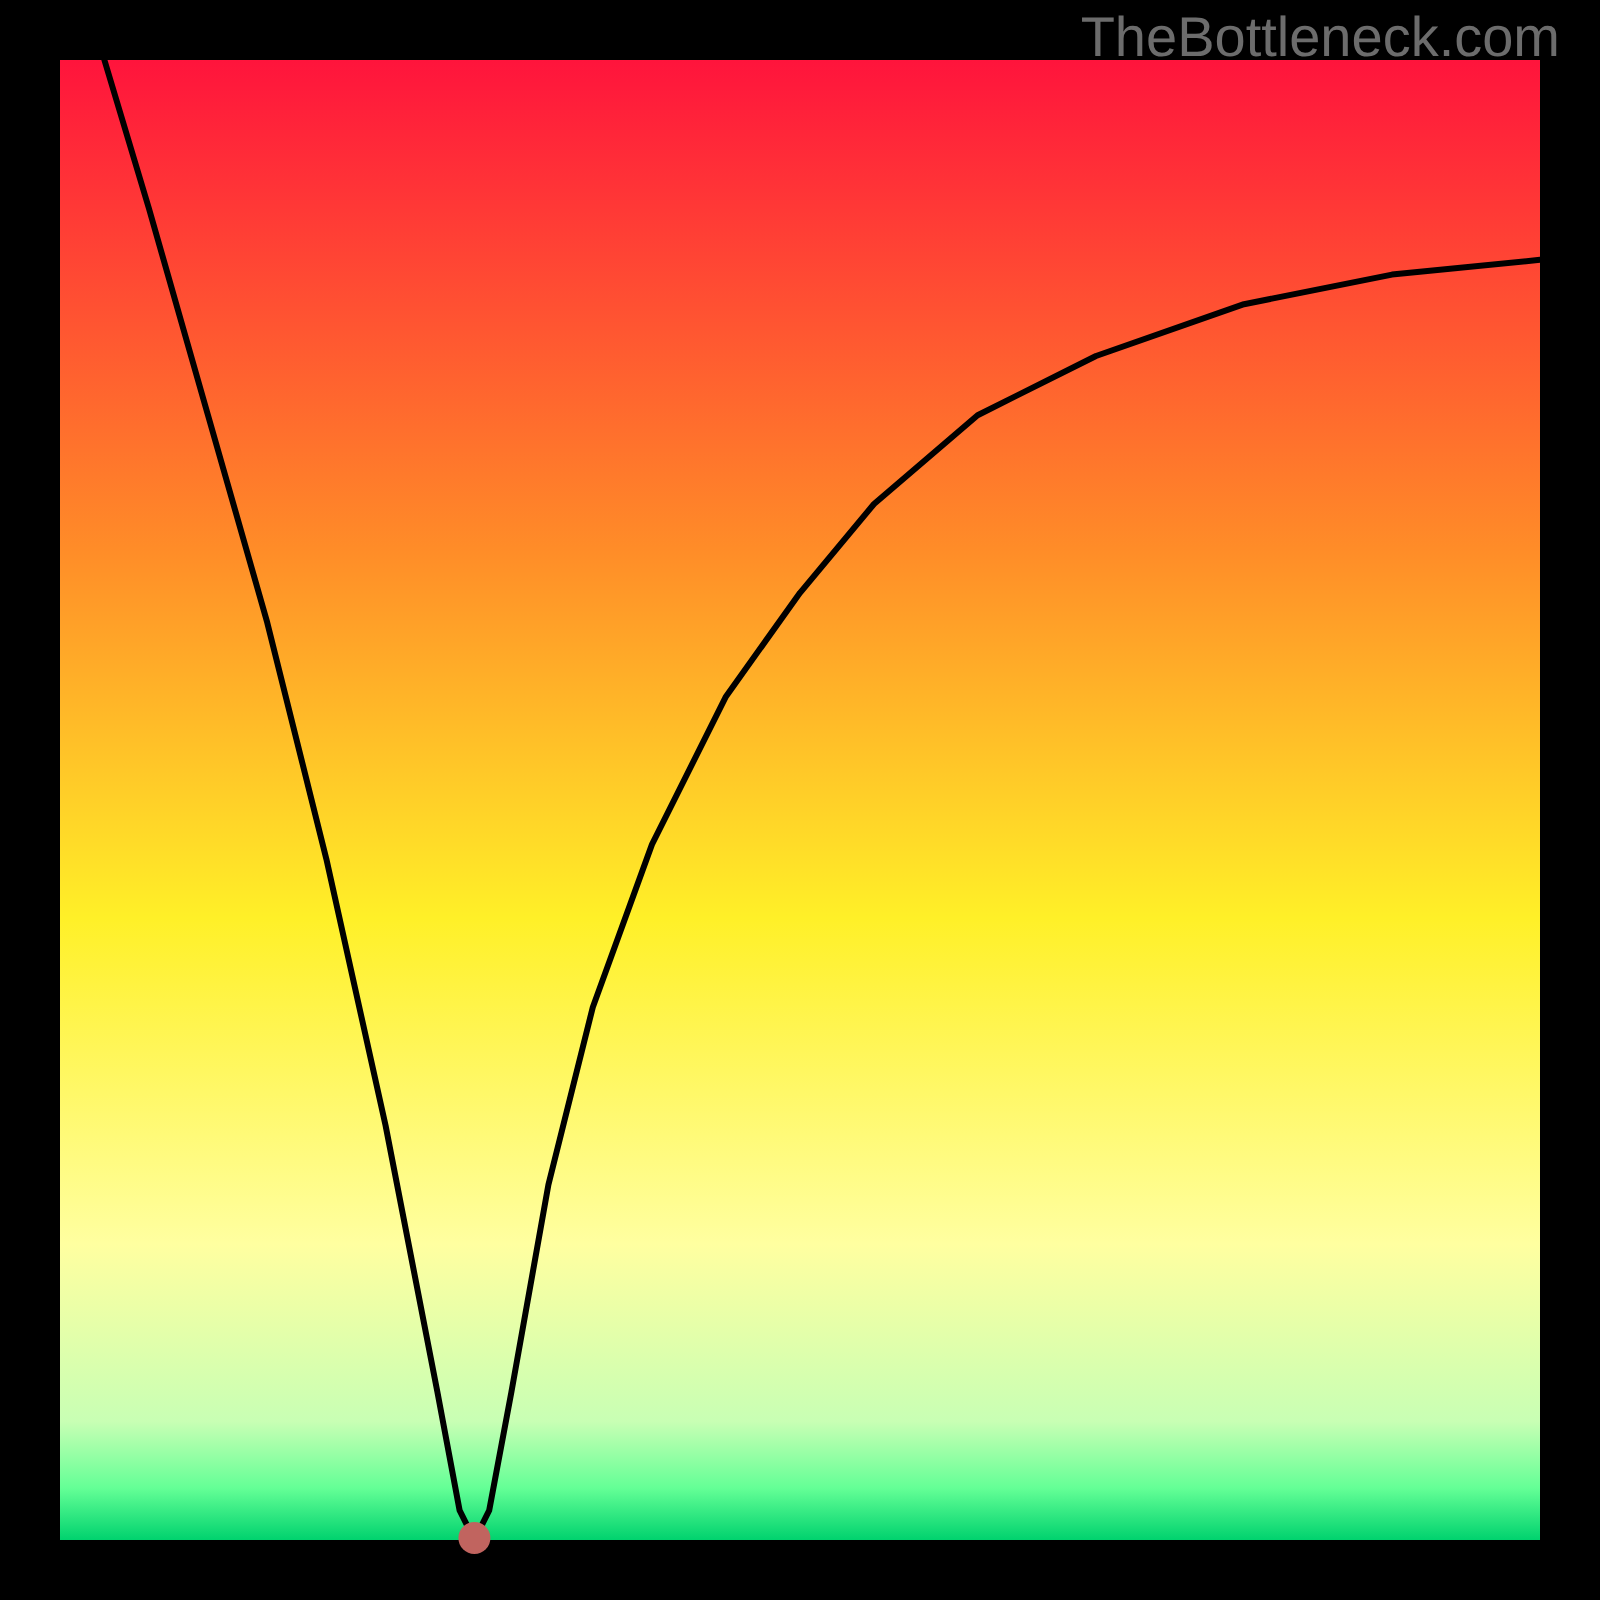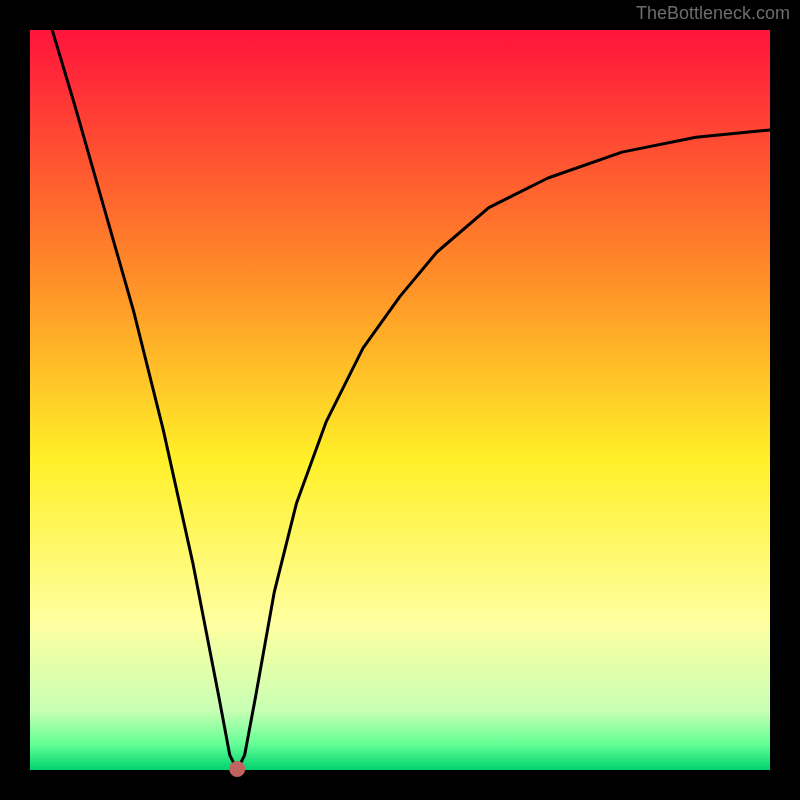--- a/index.html
+++ b/index.html
@@ -12,24 +12,24 @@
   }
   .wrap {
     position: relative;
     width: 800px;
     height: 800px;
     background: #000000;
   }
   .watermark {
     position: absolute;
     top: 3px;
-    right: 10px;
+    right: 20px;
     color: #6c6c6c;
     font-family: Arial, Helvetica, sans-serif;
-    font-size: 18px;
+    font-size: 28px;
     font-weight: 400;
     letter-spacing: 0px;
     z-index: 5;
   }
   svg.chart {
     position: absolute;
     top: 0;
     left: 0;
     width: 800px;
     height: 800px;

